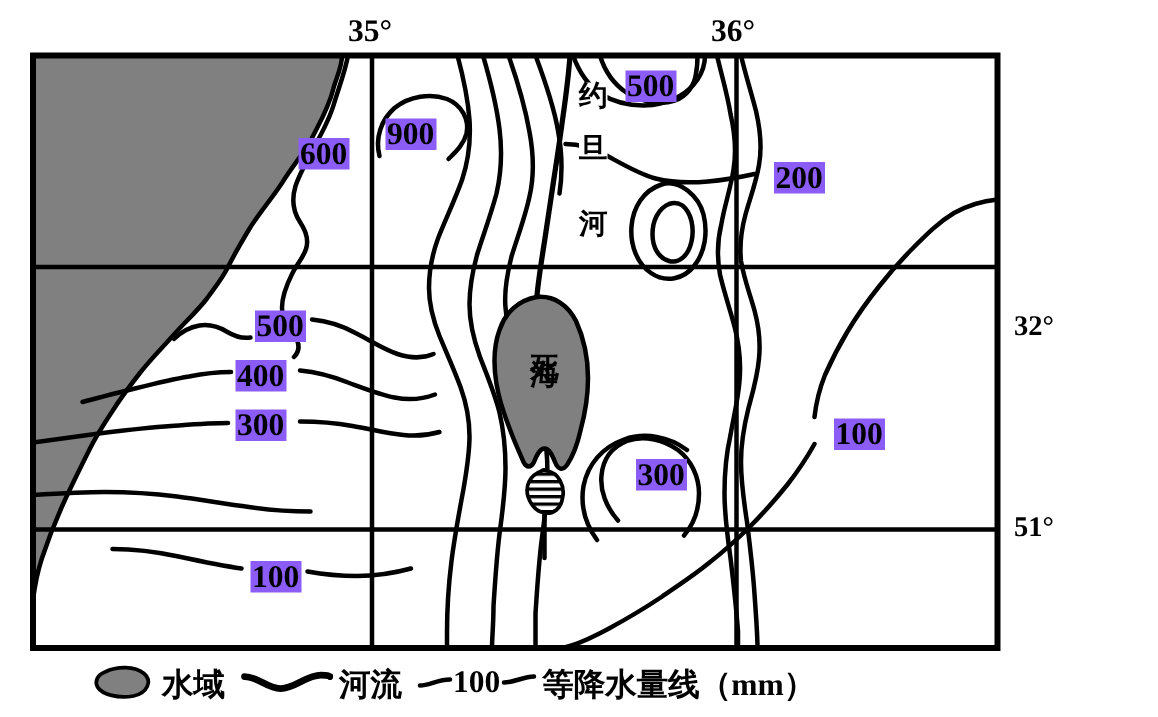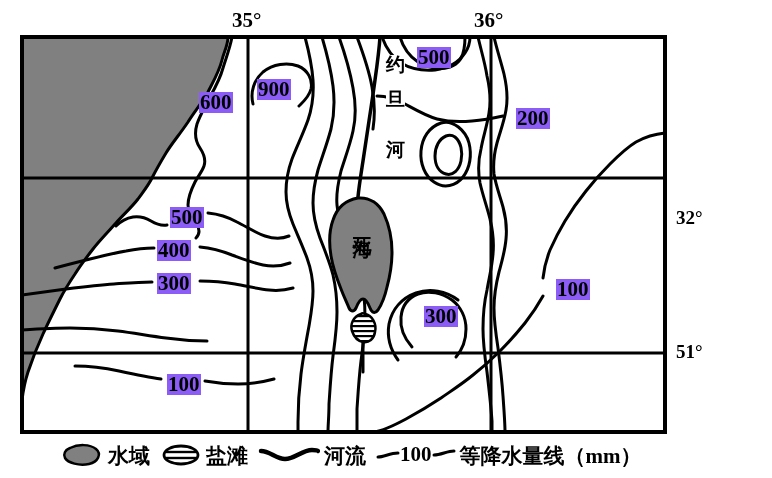--- a/index.html
+++ b/index.html
@@ -387,28 +387,20 @@
 
   <div class="legend">
 
     <div class="legend-item">
       <svg class="legend-sym" width="44" height="26" viewBox="0 0 44 26">
         <path d="M10,6 C18,2 30,2 36,7 C42,12 38,20 29,22 C19,24 8,21 5,16 C3,12 5,8 10,6 Z" fill="#808080" stroke="#000000" stroke-width="2.5" stroke-linejoin="round"></path>
       </svg>
       <span class="legend-text">水域</span>
     </div>
 
-    <div class="legend-item">
-      <svg class="legend-sym" width="42" height="26" viewBox="0 0 42 26">
-        <ellipse cx="21" cy="13" rx="17" ry="9" fill="#ffffff" stroke="#000000" stroke-width="2.8"></ellipse>
-        <line x1="5" y1="10" x2="37" y2="10" stroke="#000000" stroke-width="2.4"></line>
-        <line x1="5" y1="16" x2="37" y2="16" stroke="#000000" stroke-width="2.4"></line>
-      </svg>
-      <span class="legend-text">盐滩</span>
-    </div>
 
     <div class="legend-item">
       <svg class="legend-sym" width="62" height="26" viewBox="0 0 62 26">
         <path d="M3,9 C12,9 18,17 27,17 C37,17 44,8 54,8 C57,8 59,8 60,9" fill="none" stroke="#000000" stroke-width="4.5" stroke-linecap="round"></path>
       </svg>
       <span class="legend-text">河流</span>
     </div>
 
     <div class="legend-item">
       <svg class="legend-sym" width="24" height="26" viewBox="0 0 24 26">

